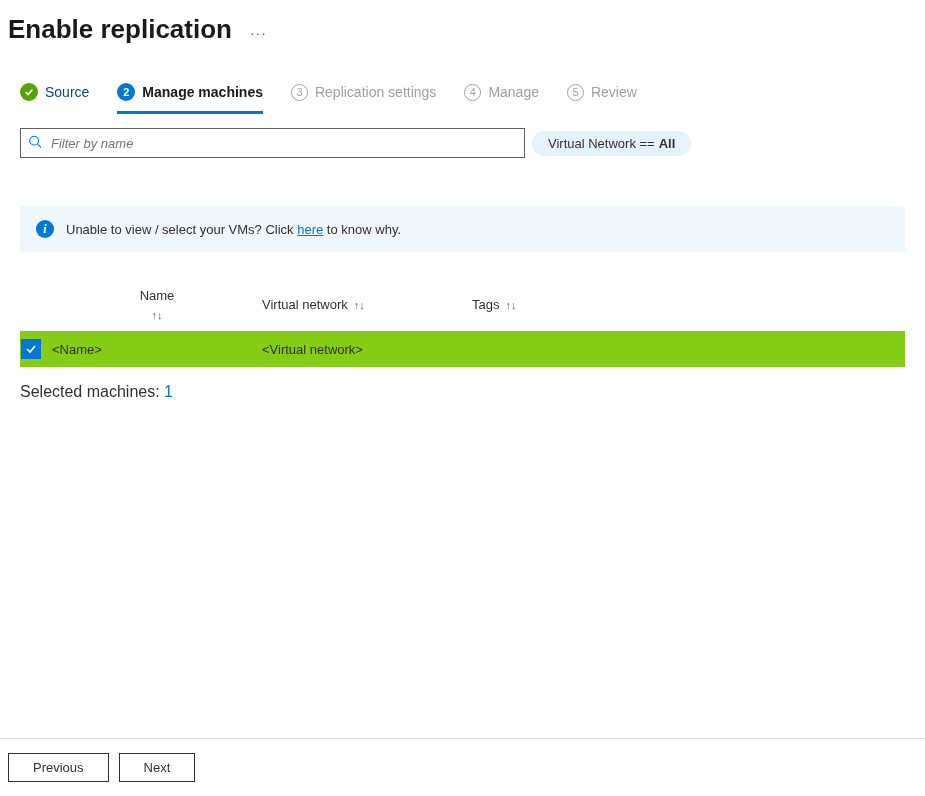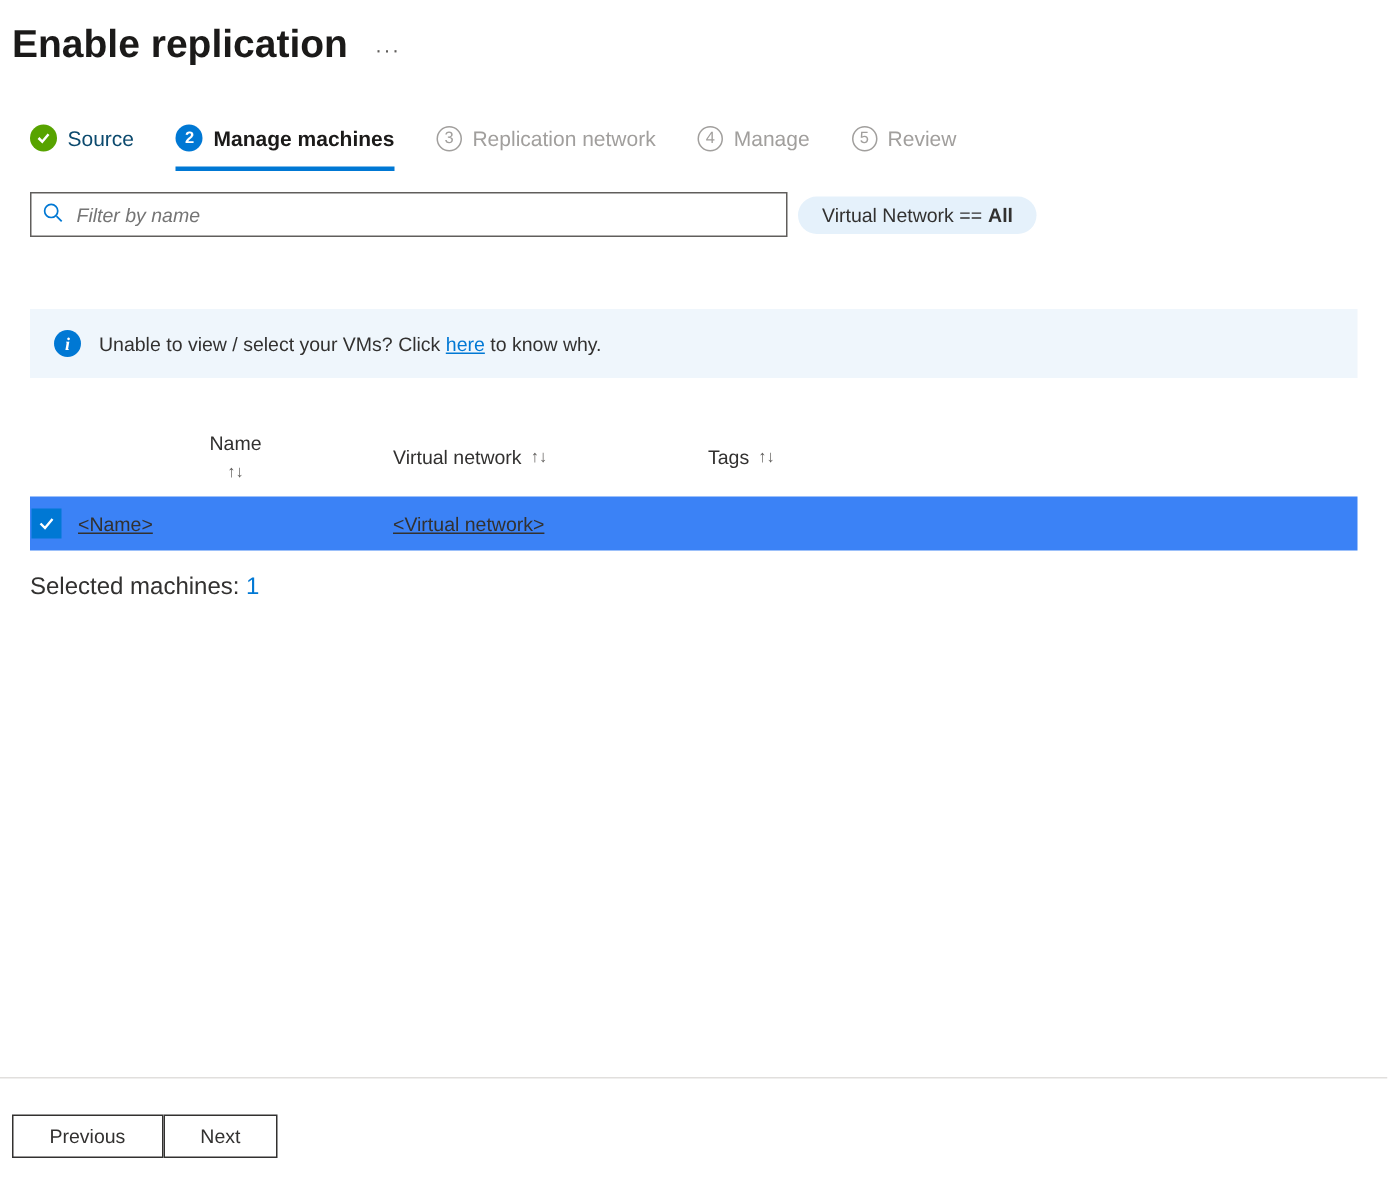--- a/index.html
+++ b/index.html
@@ -135,45 +135,45 @@
       font-size: 13px;
       color: #323130;
     }
     .th { display: flex; align-items: center; gap: 6px; }
     .th.name-col { grid-column: 2; flex-direction: column; }
     .sort-arrows { color: #605e5c; font-size: 11px; }
     .trow {
       display: grid;
       grid-template-columns: 32px 210px 210px 200px;
       align-items: center;
-      background: #3b82f6;
+      background: #84cc16;
       height: 36px;
-      text-decoration: underline;
     }
     .checkbox {
       width: 20px; height: 20px;
       background: #0078d4;
       display: flex; align-items:center; justify-content:center;
       color: #fff;
       margin-left: 1px;
       cursor: pointer;
     }
     .td { font-size: 13px; color: #323130; }
     .summary {
       margin: 16px 20px 0 20px;
       font-size: 16px;
     }
     .summary .count { color: #0078d4; }
     .footer {
       position: absolute;
       left: 0; right: 0;
       bottom: 0;
       border-top: 1px solid #e1dfdd;
-      padding: 24px 8px;
-      display: flex;
+      padding: 14px 8px;
+      display: flex;
+      gap: 10px;
     }
     .btn {
       border: 1px solid #323130;
       background: #fff;
       padding: 6px 24px;
       font-size: 13px;
       cursor: pointer;
       color: #323130;
     }
   </style>
@@ -193,21 +193,21 @@
         </svg>
     </div>
     <span class="step-label">Source</span>
   </div>
   <div class="step active">
     <div class="step-badge">2</div>
     <span class="step-label">Manage machines</span>
   </div>
   <div class="step pending">
     <div class="step-badge">3</div>
-    <span class="step-label">Replication network</span>
+    <span class="step-label">Replication settings</span>
   </div>
   <div class="step pending">
     <div class="step-badge">4</div>
     <span class="step-label">Manage</span>
   </div>
   <div class="step pending">
     <div class="step-badge">5</div>
     <span class="step-label">Review</span>
   </div>
 </div>

